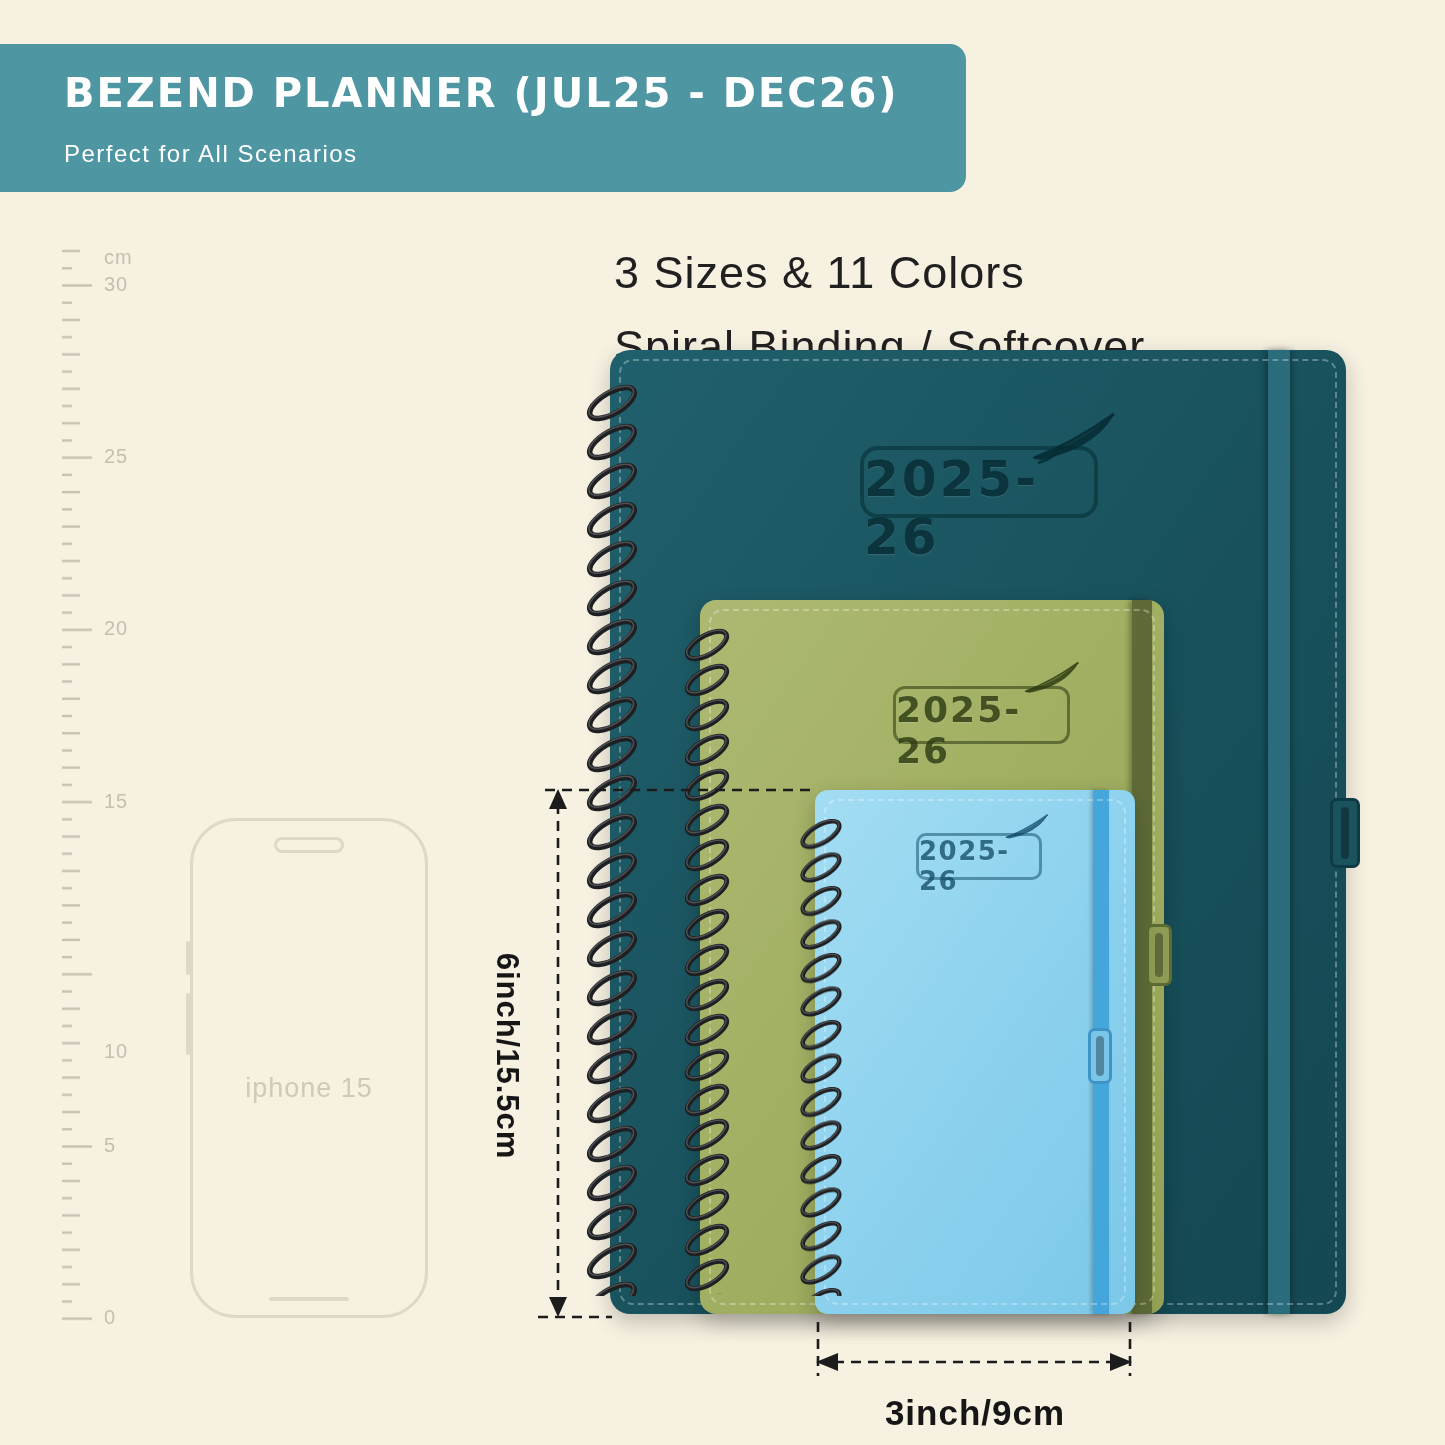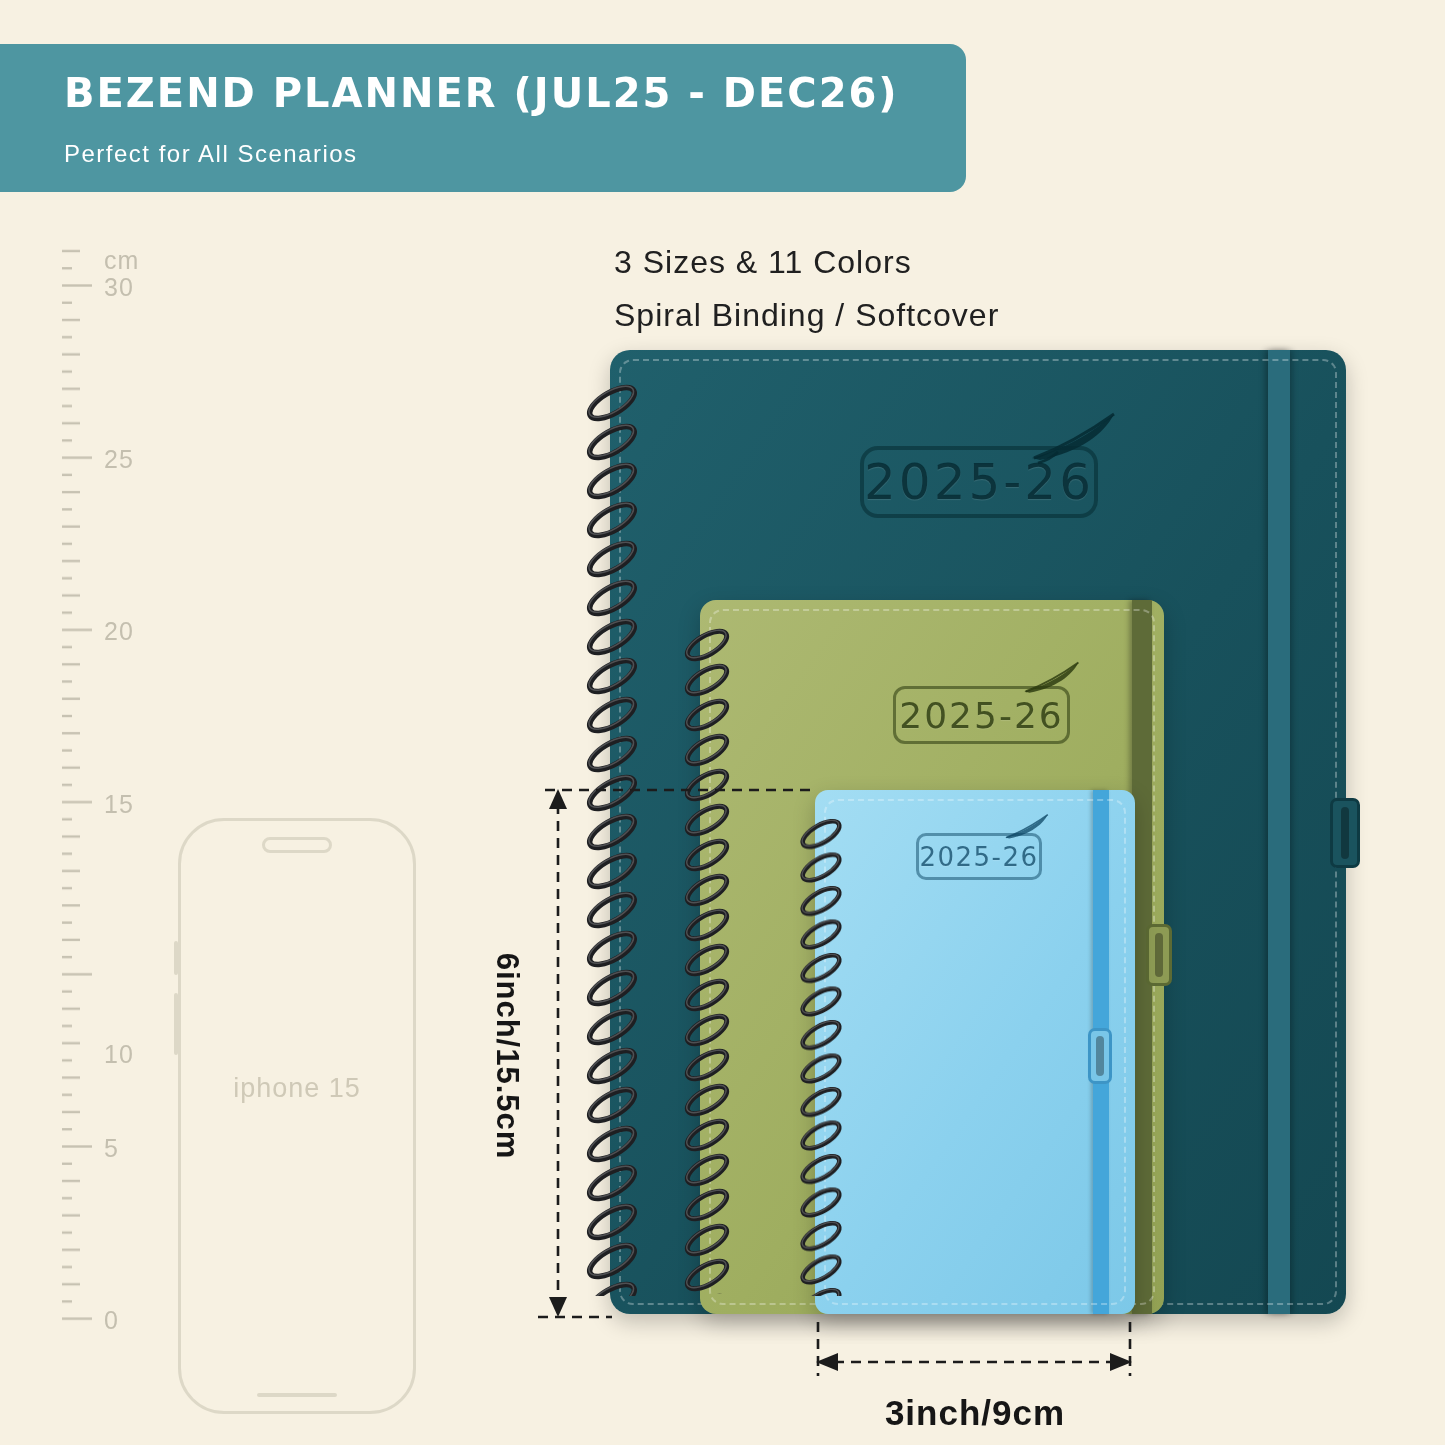--- a/index.html
+++ b/index.html
@@ -17,29 +17,29 @@
   }
   .banner-title {
     font-family:"DejaVu Sans", sans-serif; font-size:40px; font-weight:bold;
     letter-spacing:2px; white-space:nowrap;
   }
   .banner-subtitle { margin-top:24px; font-size:24px; letter-spacing:1.5px; }
 
   
   .ruler { position:absolute; left:62px; top:248px; width:90px; height:1090px; z-index:2; }
   .ruler-num, .ruler-unit {
-    position:absolute; left:42px; font-size:25px; color:#c4bfaf; letter-spacing:1px;
+    position:absolute; left:42px; font-size:20px; color:#c4bfaf; letter-spacing:1px;
   }
   .ruler-unit { top:-2px; }
   .rn-30 { top:25px;text-align:center; } .rn-25 { top:197px; } .rn-20 { top:369px; }
   .rn-15 { top:542px; } .rn-10 { top:747px;margin-top:45px; } .rn-5 { top:886px; } .rn-0 { top:1058px; }
 
   
   .phone {
-    position:absolute; left:178px; top:818px; width:238px; height:596px;
+    position:absolute; left:190px; top:818px; width:238px; height:500px;
     border:3px solid #ddd8c7; border-radius:46px; z-index:2;
   }
   .phone-notch {
     position:absolute; top:16px; left:50%; transform:translateX(-50%);
     width:70px; height:16px; border:3px solid #ddd8c7; border-radius:10px;
   }
   .phone-label {
     position:absolute; top:252px; left:0; width:100%; text-align:center;
     font-size:27px; color:#cfc9b7; letter-spacing:1px;
   }
@@ -47,21 +47,21 @@
     position:absolute; bottom:14px; left:50%; transform:translateX(-50%);
     width:80px; height:4px; background:#ddd8c7; border-radius:2px;
   }
   .phone-btn { position:absolute; left:-7px; width:4px; background:#ddd8c7; border-radius:2px; }
   .phone-btn-1 { top:120px; height:34px; }
   .phone-btn-2 { top:172px; height:62px; }
 
   
   .features {
     position:absolute; left:614px; top:236px; z-index:6; color:#202020;
-    font-size:32px; letter-spacing:1px; line-height:1.65;
+    font-size:45px; letter-spacing:1px; line-height:1.65;
   }
 
   
   .planner { position:absolute; box-shadow:0 8px 22px rgba(0,0,0,0.22); }
   .planner::after {
     content:""; position:absolute; inset:9px; border:2px dashed rgba(255,255,255,0.3);
     border-radius:14px; pointer-events:none;
   }
   .planner-large {
     left:610px; top:350px; width:736px; height:964px; border-radius:20px; z-index:10;
@@ -88,22 +88,22 @@
   .penloop::after {
     content:""; position:absolute; left:50%; top:10%; transform:translateX(-50%);
     width:8px; height:80%; background:rgba(0,0,0,0.32); border-radius:4px;
   }
   .penloop-large  { left:1330px; top:798px;  width:30px; height:70px; background:#1a535e; border:3px solid #0e3a43; z-index:11; }
   .penloop-medium { left:1146px; top:924px;  width:26px; height:62px; background:#8d9b54; border:3px solid #5c6a34; z-index:21; }
   .penloop-small  { left:1088px; top:1028px; width:24px; height:56px; background:#79c6e8; border:3px solid #3d95c6; z-index:31; }
 
   
   .badge {
-    position:absolute; display:flex; align-items:center; justify-content:center;
-    font-family:"DejaVu Sans", sans-serif; font-weight:normal;
+    position:absolute; display:flex; justify-content:center;
+    font-family:"DejaVu Sans", sans-serif; font-weight:bold;
     text-shadow:0 1px 1px rgba(255,255,255,0.12);
   }
   .badge-large {
     left:250px; top:96px; width:238px; height:72px; font-size:50px; letter-spacing:3px;
     color:rgba(5,42,50,0.85); border:4px solid rgba(6,46,54,0.6); border-radius:18px;
   }
   .badge-medium {
     left:193px; top:86px; width:177px; height:58px; font-size:36px; letter-spacing:2px;
     color:rgba(40,55,12,0.8); border:3px solid rgba(40,55,12,0.55); border-radius:12px;
   }

